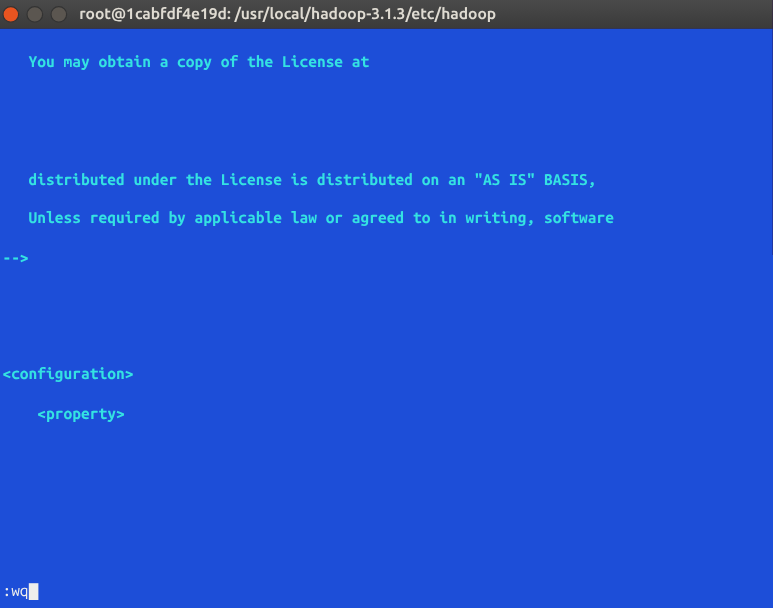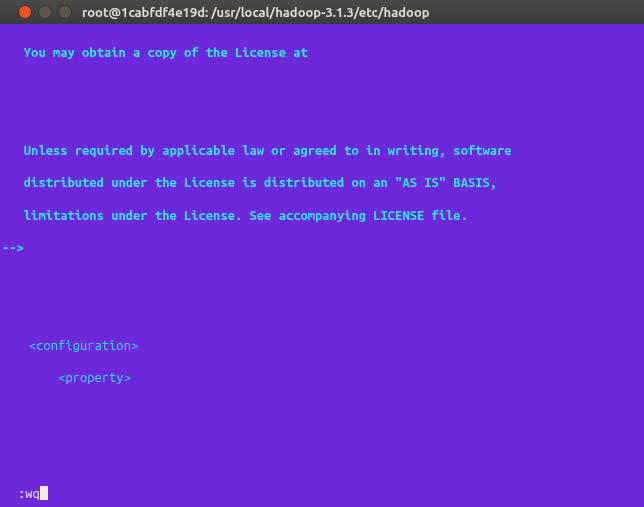--- a/index.html
+++ b/index.html
@@ -9,55 +9,55 @@
     height: 507px;
     font-family: "Ubuntu Mono", "DejaVu Sans Mono", monospace;
     font-size: 13px;
     overflow: hidden;
   }
   .titlebar {
     background: linear-gradient(to bottom, #4a4a4a, #3a3a3a);
     height: 24px;
     display: flex;
     align-items: center;
-    padding: 0 18px;
+    padding: 0 2px;
     gap: 6px;
   }
   .window-btn {
     width: 14px;
     height: 14px;
     border-radius: 50%;
     background: #5b5650;
     display: inline-block;
     border: 1px solid #333;
   }
   .window-btn.close { background: #e95420; }
   .title-text {
     color: #dfdbd2;
     font-family: Ubuntu, sans-serif;
     font-size: 13px;
     font-weight: bold;
     margin-left: 4px;
   }
   .terminal {
     padding: 4px 6px 4px 2px;
-    background: #6d28d9;
+    background: #1d4ed8;
     color: #eeeeec;
     line-height: 1.25;
     white-space: pre-wrap;
     word-break: break-all;
     height: calc(100% - 24px);
     position: relative;
   }
   .comment { color: #34e2e2; font-weight: bold; }
-  .tag { color: #34e2e2; font-weight: normal; margin-left: 27px; }
+  .tag { color: #34e2e2; font-weight: bold; }
   .cmdline {
     position: absolute;
     bottom: 6px;
-    left: 18px;
+    left: 2px;
     color: #eeeeec;
   }
   .cursor {
     display: inline-block;
     width: 8px;
     height: 14px;
     background: #eeeeec;
     vertical-align: text-bottom;
   }
 </style>
@@ -68,23 +68,22 @@
   <span class="window-btn close"></span>
   <span class="window-btn"></span>
   <span class="window-btn"></span>
   <span class="title-text">root@1cabfdf4e19d: /usr/local/hadoop-3.1.3/etc/hadoop</span>
 </div>
 
 <div class="terminal">
 <div class="comment">   You may obtain a copy of the License at</div>
 <div>&nbsp;</div>
 <div>&nbsp;</div>
+<div class="comment">   distributed under the License is distributed on an "AS IS" BASIS,</div>
 <div class="comment">   Unless required by applicable law or agreed to in writing, software</div>
-<div class="comment">   distributed under the License is distributed on an "AS IS" BASIS,</div>
-<div class="comment">   limitations under the License. See accompanying LICENSE file.</div>
 <div class="comment">--&gt;</div>
 <div>&nbsp;</div>
 <div>&nbsp;</div>
 <div class="tag">&lt;configuration&gt;</div>
 <div class="tag">    &lt;property&gt;</div>
 
 
 
 
 

